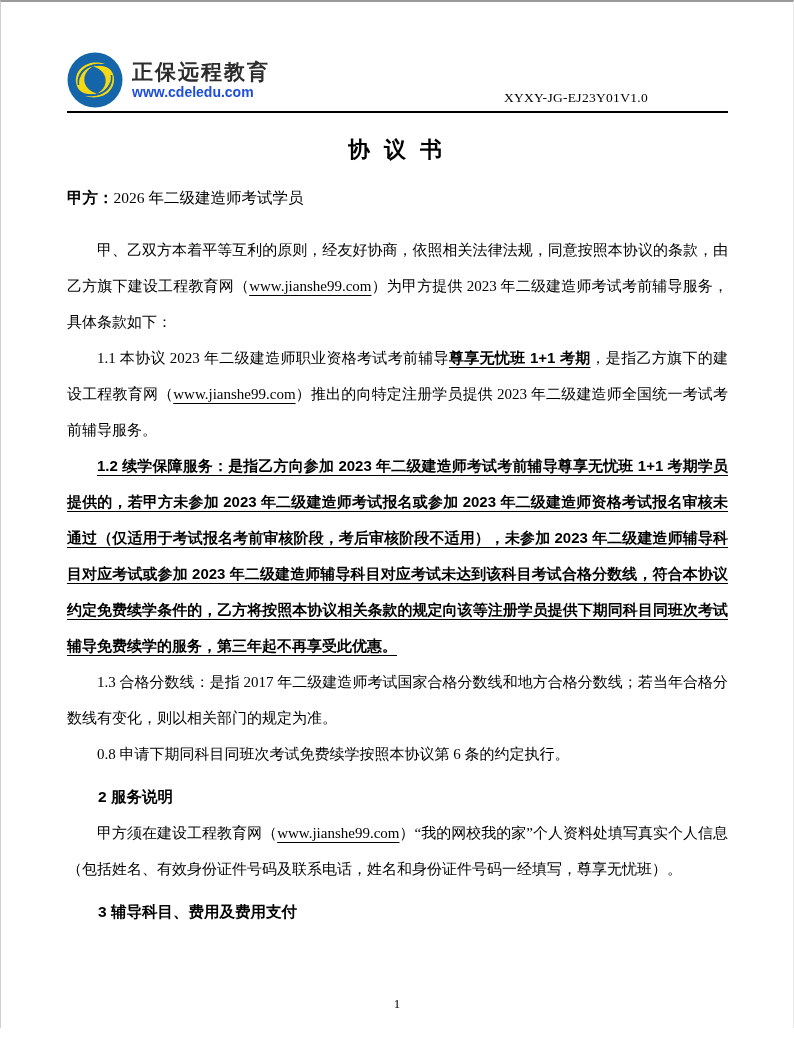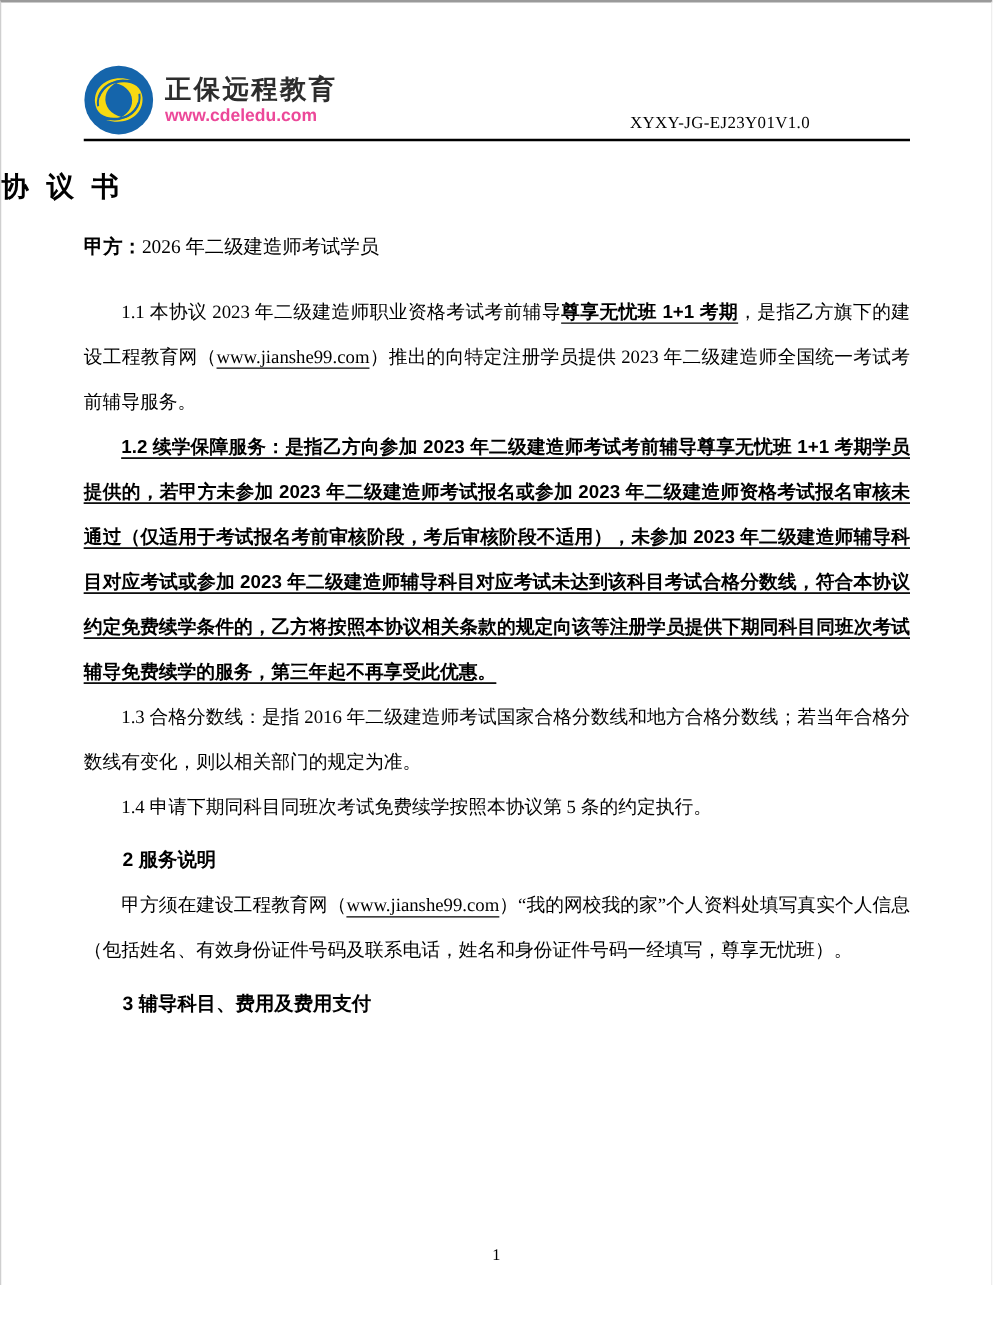--- a/index.html
+++ b/index.html
@@ -26,30 +26,30 @@
   }
   .brand { display:flex; align-items:center; gap:9px; }
   .logo-svg { display:block; }
   .brand-text { display:flex; flex-direction:column; line-height:1.15; }
   .brand-name {
     font-family:"Liberation Sans","DejaVu Sans",sans-serif;
     font-weight:bold; font-size:21px; color:#2d2d2d; letter-spacing:2px;
   }
   .brand-url {
     font-family:"Liberation Sans","DejaVu Sans",sans-serif;
-    font-weight:bold; font-size:14px; color:#ec4899;
+    font-weight:bold; font-size:14px; color:#1d4ed8;
   }
   .doc-code {
     font-size:13.5px;
     margin:0 80px 2px 0;
     letter-spacing:0.3px;
   }
   
   .title {
-    text-align:left;
+    text-align:center;
     font-family:"Liberation Sans","DejaVu Sans",sans-serif;
     font-weight:bold;
     font-size:22px;
     letter-spacing:4px;
     margin:22px 0 0 0;
   }
   .parties { margin:14px 65px 0 66px; }
   .party { line-height:37px; font-size:15.5px; }
   .party-label {
     font-family:Liberation Sans, sans-serif;
@@ -120,23 +120,24 @@
 
   <h1 class="title">协 议 书</h1>
 
   <div class="parties">
     <div class="party">
       <span class="party-label">甲方：</span><span>2026 年二级建造师考试学员</span>
     </div>
   </div>
 
   <div class="content">
+      <p class="para"><span>甲、乙双方本着平等互利的原则，经友好协商，依照相关法律法规，同意按照本协议的条款，由乙方旗下建设工程教育网（</span><span class="seg-u">www.jianshe99.com</span><span>）为甲方提供 2023 年二级建造师考试考前辅导服务，具体条款如下：</span></p>
       <p class="para"><span>1.1 本协议 2023 年二级建造师职业资格考试考前辅导</span><span class="seg-b seg-u">尊享无忧班 1+1 考期</span><span>，是指乙方旗下的建设工程教育网（</span><span class="seg-u">www.jianshe99.com</span><span>）推出的向特定注册学员提供 2023 年二级建造师全国统一考试考前辅导服务。</span></p>
       <p class="para p12"><span class="seg-b seg-u">1.2 续学保障服务：是指乙方向参加 2023 年二级建造师考试考前辅导尊享无忧班 1+1 考期学员提供的，若甲方未参加 2023 年二级建造师考试报名或参加 2023 年二级建造师资格考试报名审核未通过（仅适用于考试报名考前审核阶段，考后审核阶段不适用），未参加 2023 年二级建造师辅导科目对应考试或参加 2023 年二级建造师辅导科目对应考试未达到该科目考试合格分数线，符合本协议约定免费续学条件的，乙方将按照本协议相关条款的规定向该等注册学员提供下期同科目同班次考试辅导免费续学的服务，第三年起不再享受此优惠。</span></p>
-      <p class="para"><span>1.3 合格分数线：是指 2016 年二级建造师考试国家合格分数线和地方合格分数线；若当年合格分数线有变化，则以相关部门的规定为准。</span></p>
-      <p class="para"><span>1.4 申请下期同科目同班次考试免费续学按照本协议第 5 条的约定执行。</span></p>
+      <p class="para"><span>1.3 合格分数线：是指 2017 年二级建造师考试国家合格分数线和地方合格分数线；若当年合格分数线有变化，则以相关部门的规定为准。</span></p>
+      <p class="para"><span>0.8 申请下期同科目同班次考试免费续学按照本协议第 6 条的约定执行。</span></p>
       <h3 class="heading"><span>2 服务说明</span></h3>
       <p class="para"><span>甲方须在建设工程教育网（</span><span class="seg-u">www.jianshe99.com</span><span>）“我的网校我的家”个人资料处填写真实个人信息（包括姓名、有效身份证件号码及联系电话，姓名和身份证件号码一经填写，尊享无忧班）。</span></p>
       <h3 class="heading"><span>3 辅导科目、费用及费用支付</span></h3>
     </div>
 
   <div class="page-number">1</div>
 </div>
 
 </body></html>

